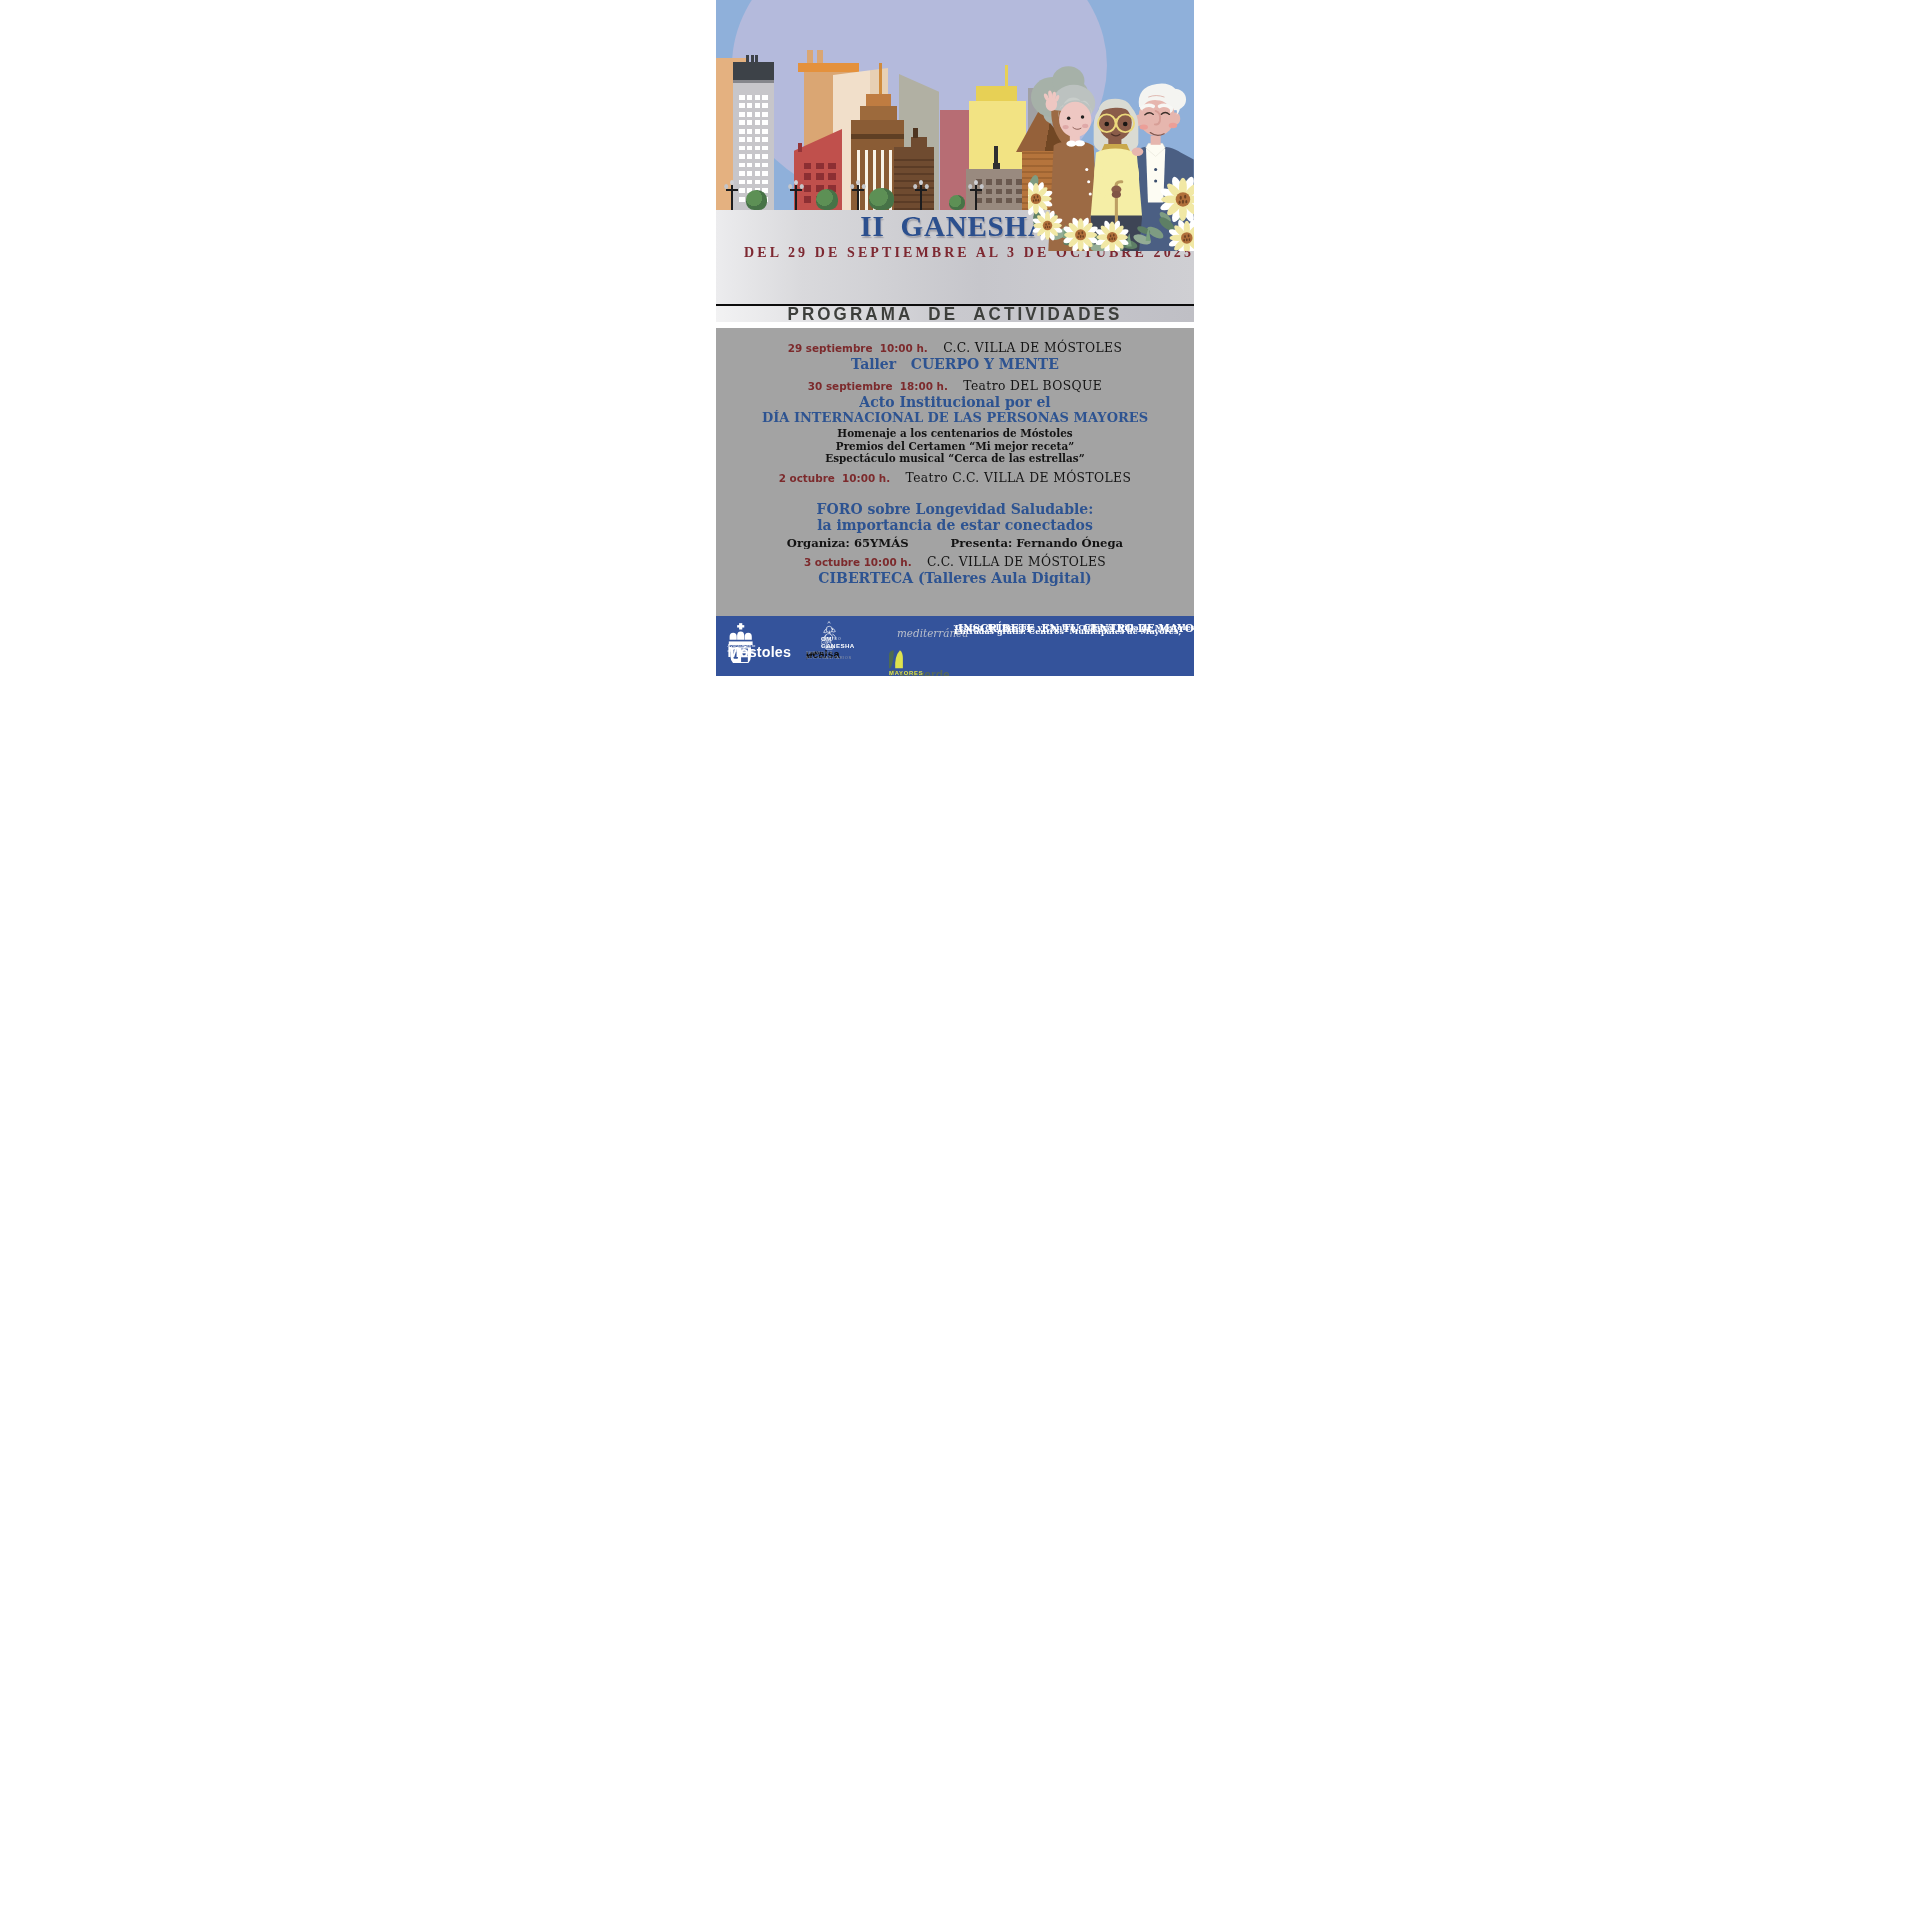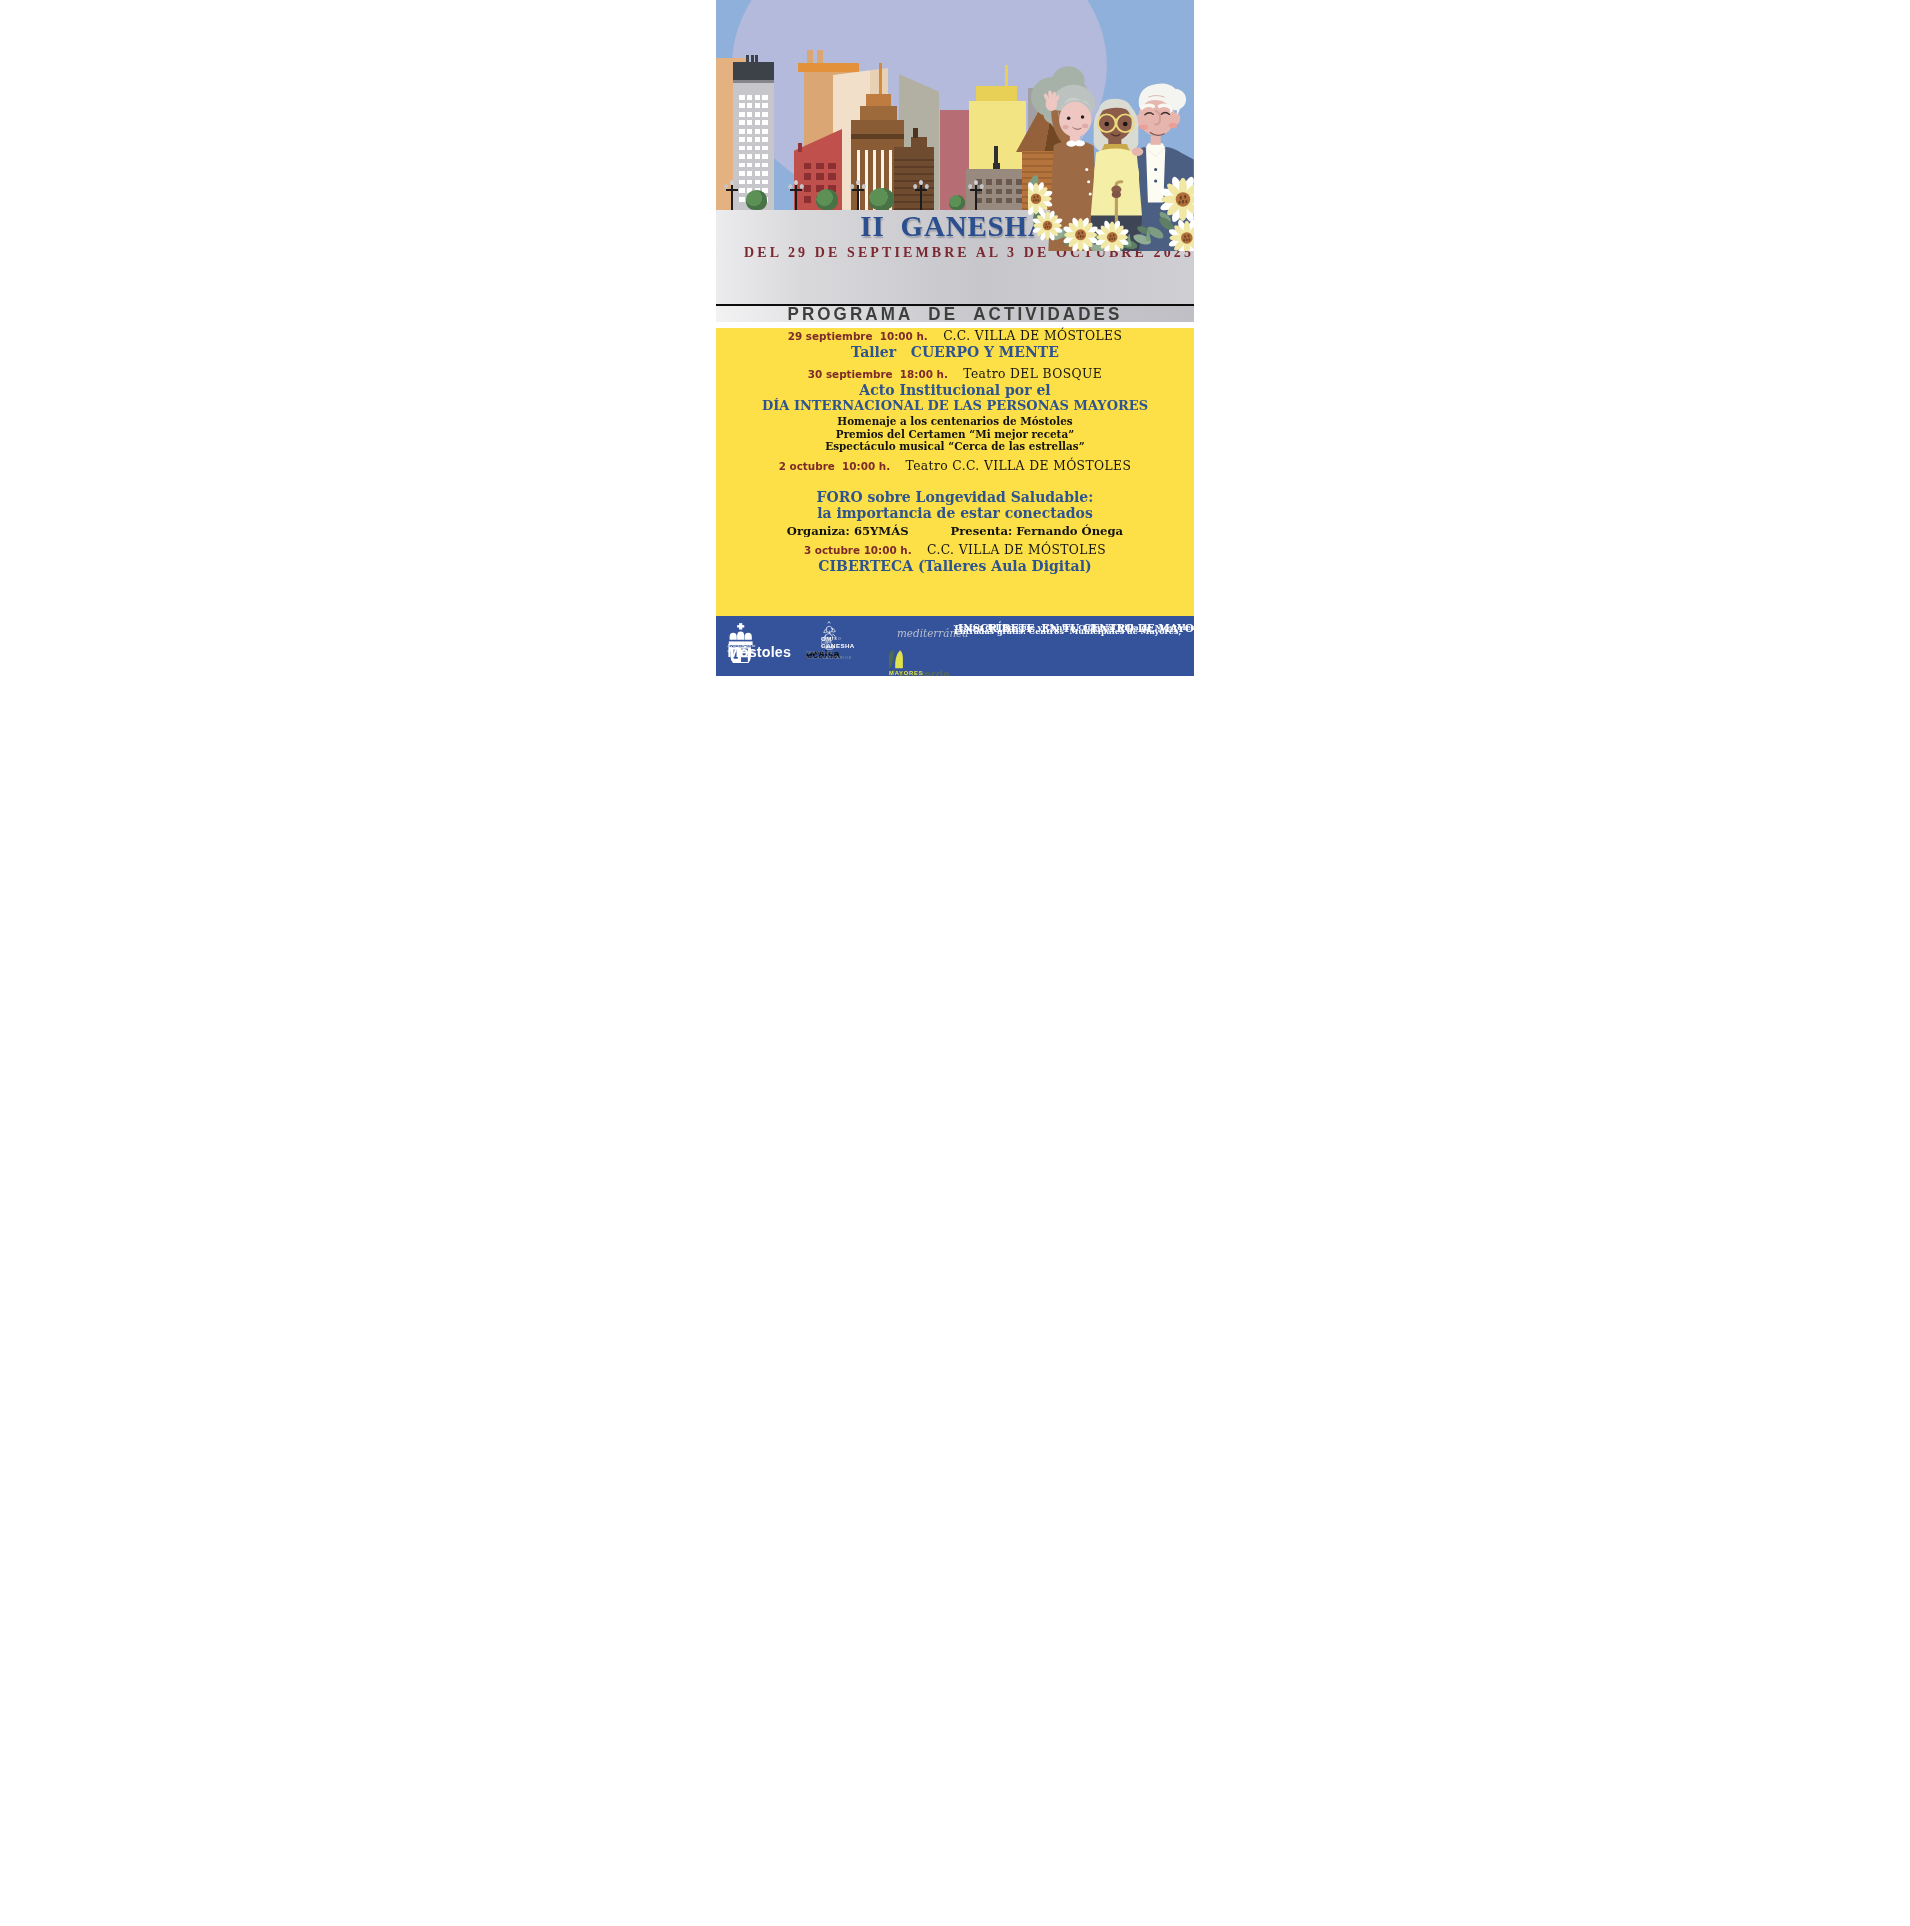--- a/index.html
+++ b/index.html
@@ -89,22 +89,22 @@
   .dates{margin-top:3.9px;font-size:14px;font-weight:700;letter-spacing:3.1px;color:#7d2831;white-space:pre;text-align:right;}
 
   .rule{position:absolute;left:0;top:304px;width:478px;height:1.9px;background:#0c0c0c;z-index:2;}
   .programa{position:absolute;left:0;top:306px;width:478px;height:16px;z-index:2;
       background:linear-gradient(90deg,#f2f2f3,#c9c9ce 50%,#bfbfc5);
       display:flex;align-items:center;justify-content:center;}
   .programa .ph{font-size:17px;font-weight:700;letter-spacing:3.1px;color:#3d3f3c;
       transform:scaleY(1.12);white-space:pre;}
 
   
-  .program{position:absolute;left:0;top:328px;width:478px;height:288px;background:#fde047;
-      display:flex;flex-direction:column;align-items:center;padding-top:2px;box-sizing:border-box;
+  .program{position:absolute;left:0;top:328px;width:478px;height:288px;background:#a3a3a3;
+      display:flex;flex-direction:column;align-items:center;padding-top:14px;box-sizing:border-box;
       font-family:"DejaVu Serif","Liberation Serif",serif;color:#131313;}
   .ev{display:flex;flex-direction:column;align-items:center;}
   .ev-head{display:flex;align-items:baseline;gap:15.4px;line-height:1.1;}
   .ev-date{font-family:"DejaVu Sans","Liberation Sans",sans-serif;font-weight:700;font-size:10.4px;
       color:#7c2a2c;white-space:pre;}
   .ev-venue{font-size:12.3px;letter-spacing:0.4px;color:#141414;white-space:pre;}
   .blue{color:#2d5391;font-weight:700;}
   .ev-title{font-size:14px;line-height:1.05;white-space:pre;}
   .ev-title2{font-size:13px;line-height:1.1;white-space:pre;}
   .ev-detail{font-size:10.4px;font-weight:700;line-height:1.12;white-space:pre;}

